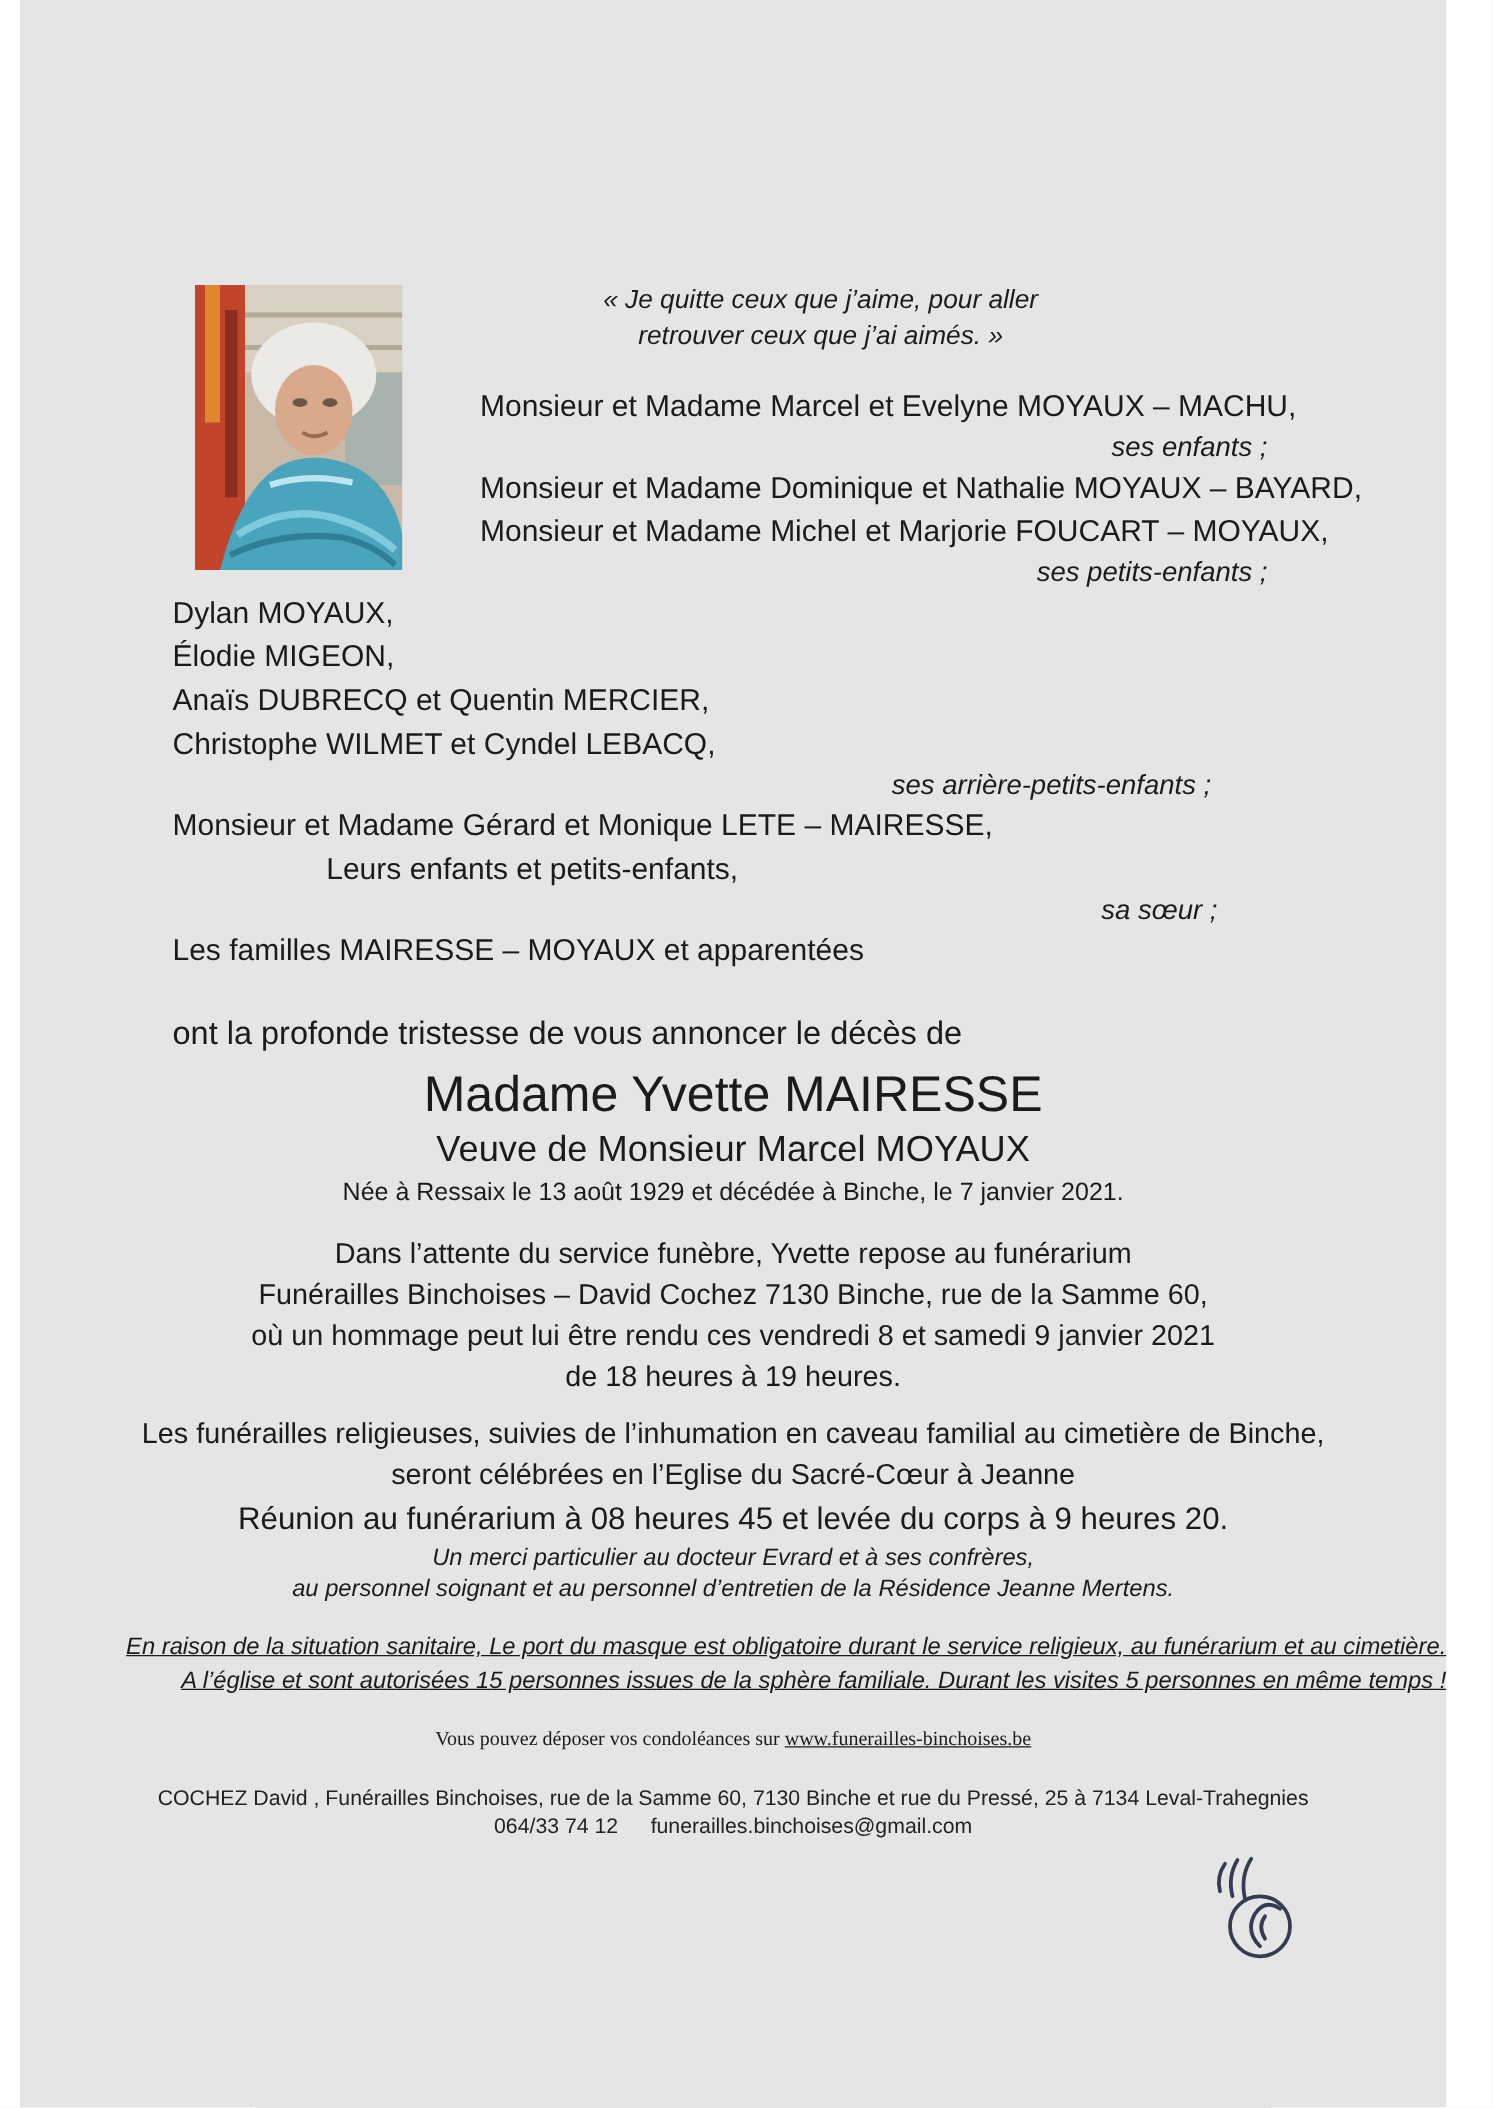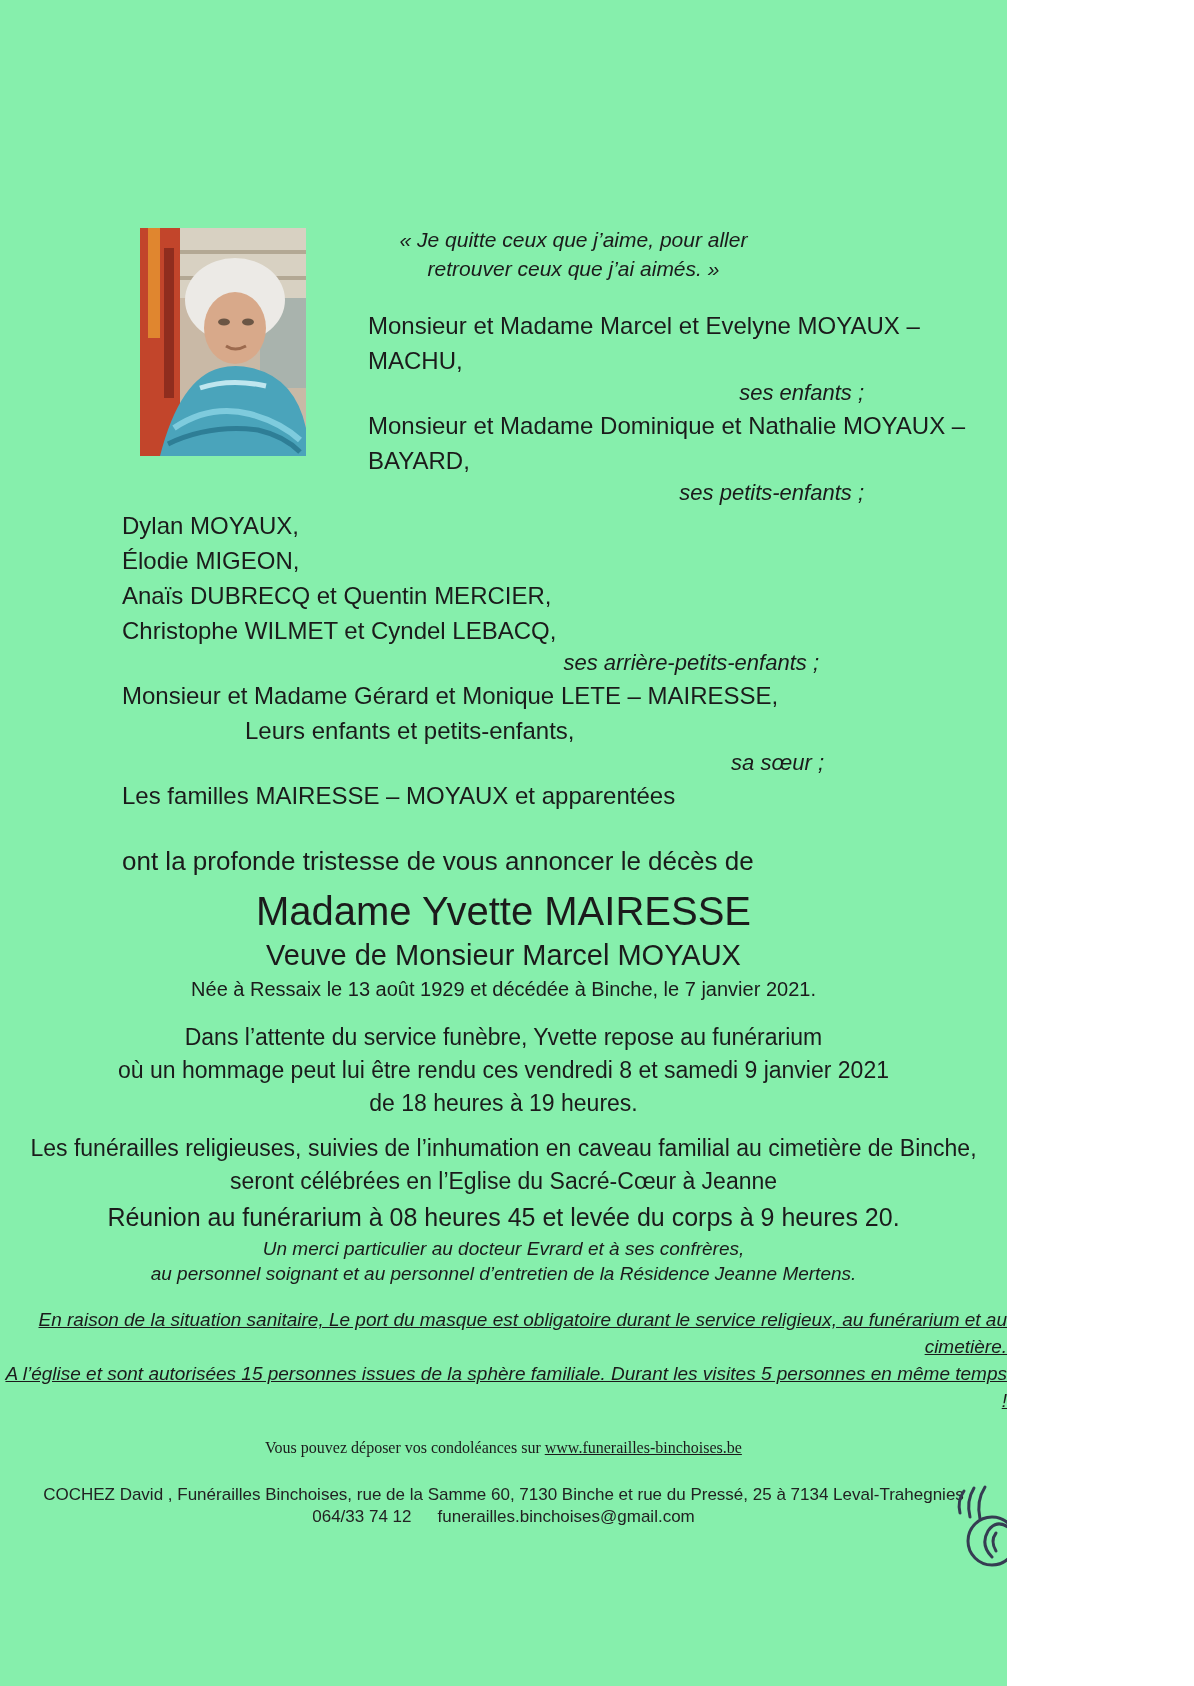--- a/index.html
+++ b/index.html
@@ -1,22 +1,23 @@
 <!DOCTYPE html>
 <html><head>
 <meta charset="utf-8">
 <style>
   html,body{margin:0;padding:0;background:#ffffff;}
   .page{
     position:relative;
-    width:1007px;height:1686px;
-    background:#86efac;
+    width:1141px;height:1686px;
+    background:#e5e5e5;
     font-family:"Liberation Sans",sans-serif;
     color:#1b1b1b;
     overflow:hidden;
+    margin-left:16px;
   }
   .content{padding-top:225px;}
 
   
   .photo{position:absolute;left:140px;top:228px;width:166px;height:228px;overflow:hidden;}
   .photo svg{display:block;}
 
   
   .quote{margin-left:140px;text-align:center;font-style:italic;font-size:21px;line-height:29px;}
 
@@ -91,20 +92,21 @@
     <div class="quote">
       <div>« Je quitte ceux que j’aime, pour aller</div>
       <div>retrouver ceux que j’ai aimés. »</div>
     </div>
 
     <div class="relatives">
       <div class="rel l368">Monsieur et Madame Marcel et Evelyne MOYAUX – MACHU,</div>
       <div class="label r143">ses enfants ;</div>
 
       <div class="rel l368">Monsieur et Madame Dominique et Nathalie MOYAUX – BAYARD,</div>
+      <div class="rel l368">Monsieur et Madame Michel et Marjorie FOUCART – MOYAUX,</div>
       <div class="label r143">ses petits-enfants ;</div>
 
       <div class="rel l122">Dylan MOYAUX,</div>
       <div class="rel l122">Élodie MIGEON,</div>
       <div class="rel l122">Anaïs DUBRECQ et Quentin MERCIER,</div>
       <div class="rel l122">Christophe WILMET et Cyndel LEBACQ,</div>
       <div class="label r188">ses arrière-petits-enfants ;</div>
 
       <div class="rel l122">Monsieur et Madame Gérard et Monique LETE – MAIRESSE,</div>
       <div class="rel l245">Leurs enfants et petits-enfants,</div>
@@ -114,20 +116,21 @@
     </div>
 
     <div class="announce">ont la profonde tristesse de vous annoncer le décès de</div>
 
     <div class="deceased-name">Madame Yvette MAIRESSE</div>
     <div class="widow">Veuve de Monsieur Marcel MOYAUX</div>
     <div class="birth">Née à Ressaix le 13 août 1929 et décédée à Binche, le 7 janvier 2021.</div>
 
     <div class="para funerarium">
       <div>Dans l’attente du service funèbre, Yvette repose au funérarium</div>
+      <div>Funérailles Binchoises – David Cochez 7130 Binche, rue de la Samme 60,</div>
       <div>où un hommage peut lui être rendu ces vendredi 8 et samedi 9 janvier 2021</div>
       <div>de 18 heures à 19 heures.</div>
     </div>
 
     <div class="para ceremony">
       <div class="cline">Les funérailles religieuses, suivies de l’inhumation en caveau familial au cimetière de Binche,</div>
       <div class="cline">seront célébrées en l’Eglise du Sacré-Cœur à Jeanne</div>
       <div class="cmeet">Réunion au funérarium à 08 heures 45 et levée du corps à 9 heures 20.</div>
     </div>
 

